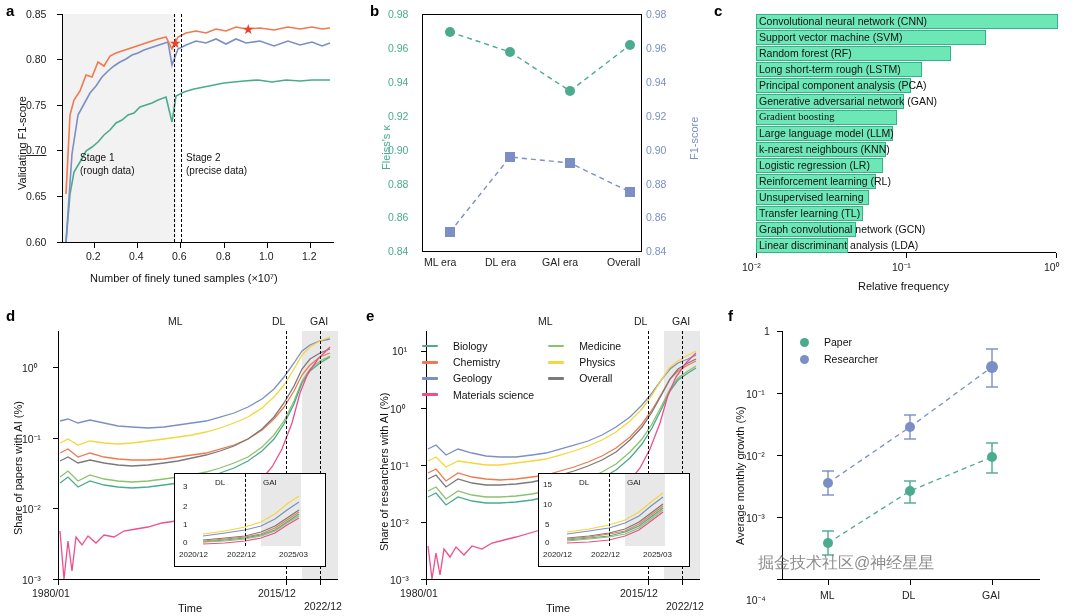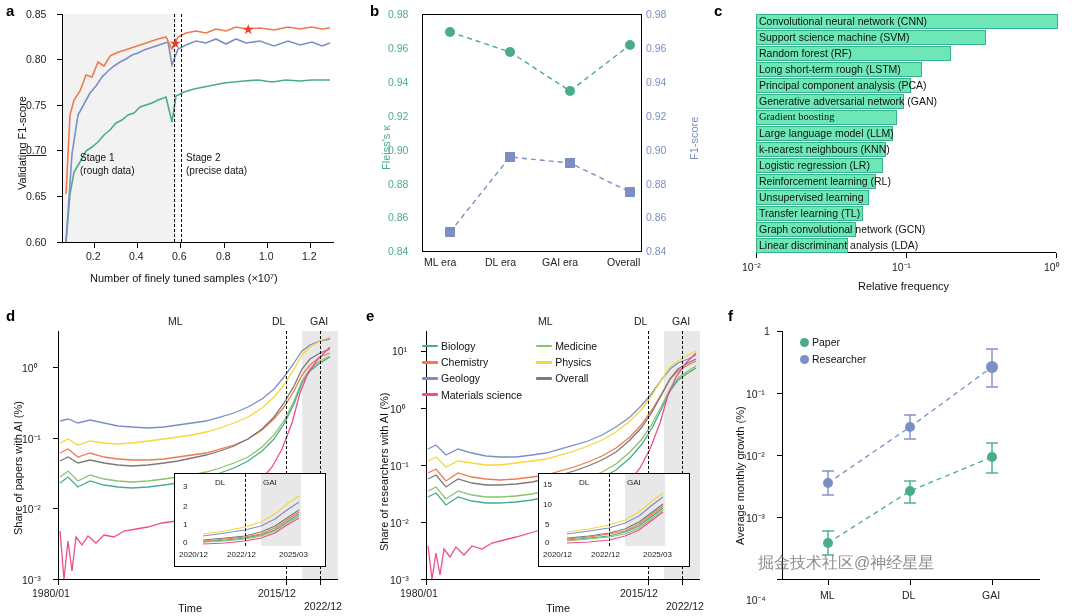--- a/index.html
+++ b/index.html
@@ -7,21 +7,21 @@
   .page{position:relative;width:1080px;height:616px;}
   .panel{position:absolute;}
   .plabel{position:absolute;font-weight:bold;font-size:15px;color:#000;}
   .axis-line{position:absolute;background:#000;}
   .tick{position:absolute;background:#000;}
   .ticklabel{position:absolute;font-size:10.5px;color:#222;white-space:nowrap;}
   .axtitle{position:absolute;font-size:11px;color:#111;white-space:nowrap;}
   .rot{transform-origin:0 0;transform:rotate(-90deg);}
   .vdash{position:absolute;border-left:1.4px dashed #000;}
   .annot{position:absolute;font-size:10px;color:#111;line-height:1.25;white-space:nowrap;}
-  .legend-item{display:flex;align-items:center;gap:3px;font-size:10.5px;line-height:1.35;white-space:nowrap;}
+  .legend-item{display:flex;align-items:center;gap:15px;font-size:10.5px;line-height:1.35;white-space:nowrap;}
   .lswatch{width:16px;height:2.5px;border-radius:1px;display:inline-block;}
   .ldot{width:9px;height:9px;border-radius:50%;display:inline-block;}
   .bar{position:absolute;background:#6ee7b7;border:0.6px solid #34b38a;}
   .barlabel{position:absolute;font-size:10.5px;color:#111;white-space:nowrap;}
   .wm{position:absolute;font-size:16px;color:#6f6f6f;opacity:.8;white-space:nowrap;}
   .inset{position:absolute;background:#fff;border:1px solid #000;}
   .shade{position:absolute;background:#e8e8e8;}
   .lightshade{position:absolute;background:#f2f2f2;}
   svg{display:block;overflow:visible;}
   .star{position:absolute;color:#e8422c;font-size:14px;line-height:1;}
@@ -156,21 +156,21 @@
       <div class="bar" style="left:0;top:114px;width:135px;height:13px;"></div>
       <div class="bar" style="left:0;top:130px;width:128px;height:13px;"></div>
       <div class="bar" style="left:0;top:146px;width:125px;height:13px;"></div>
       <div class="bar" style="left:0;top:162px;width:118px;height:13px;"></div>
       <div class="bar" style="left:0;top:178px;width:111px;height:13px;"></div>
       <div class="bar" style="left:0;top:194px;width:105px;height:13px;"></div>
       <div class="bar" style="left:0;top:210px;width:98px;height:13px;"></div>
       <div class="bar" style="left:0;top:226px;width:90px;height:13px;"></div>
 
       <div class="barlabel" style="left:3px;top:3px;">Convolutional neural network (CNN)</div>
-      <div class="barlabel" style="left:3px;top:19px;">Support science machine (SVM)</div>
+      <div class="barlabel" style="left:3px;top:19px;">Support vector machine (SVM)</div>
       <div class="barlabel" style="left:3px;top:35px;text-align:center;">Random forest (RF)</div>
       <div class="barlabel" style="left:3px;top:51px;">Long short-term rough (LSTM)</div>
       <div class="barlabel" style="left:3px;top:67px;">Principal component analysis (PCA)</div>
       <div class="barlabel" style="left:3px;top:83px;">Generative adversarial network (GAN)</div>
       <div class="barlabel" style="left:3px;top:99px;font-family:Liberation Serif, serif;">Gradient boosting</div>
       <div class="barlabel" style="left:3px;top:115px;">Large language model (LLM)</div>
       <div class="barlabel" style="left:3px;top:131px;">k-nearest neighbours (KNN)</div>
       <div class="barlabel" style="left:3px;top:147px;">Logistic regression (LR)</div>
       <div class="barlabel" style="left:3px;top:163px;">Reinforcement learning (RL)</div>
       <div class="barlabel" style="left:3px;top:179px;">Unsupervised learning</div>

